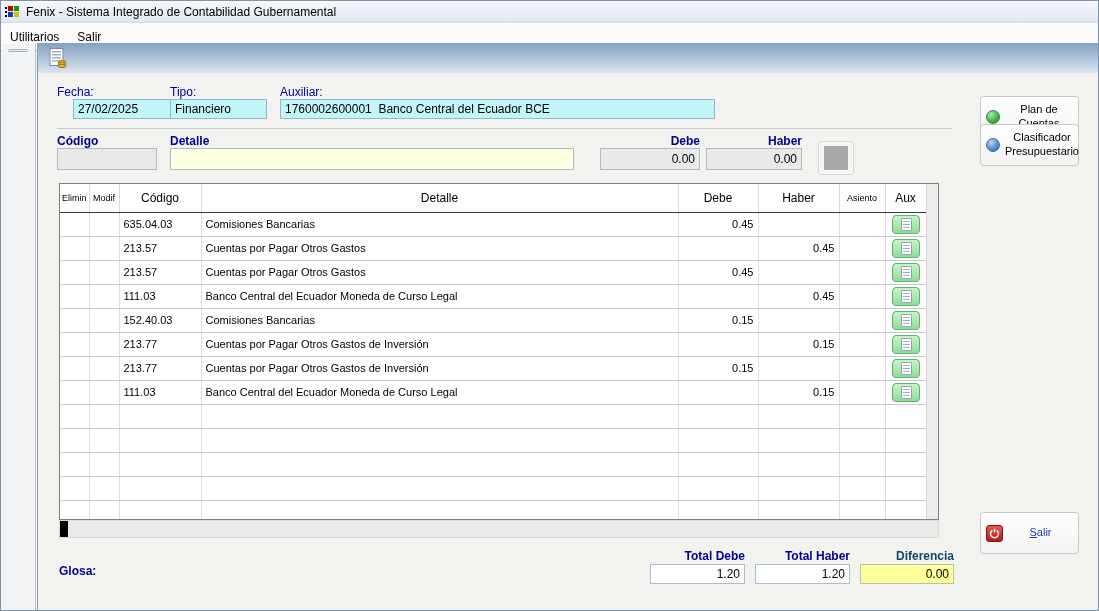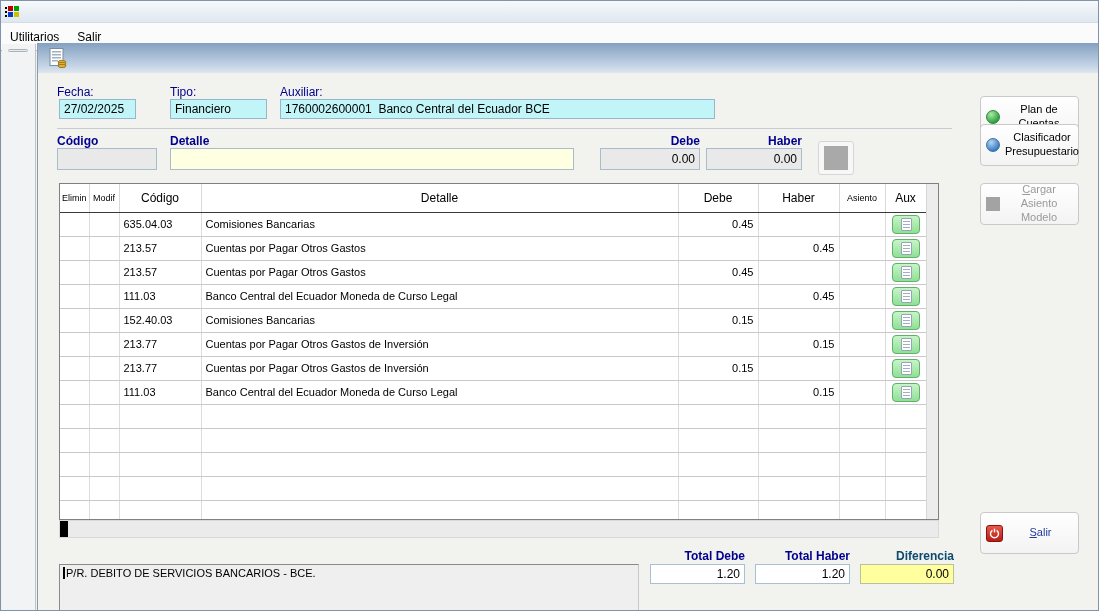--- a/index.html
+++ b/index.html
@@ -104,20 +104,21 @@
   <div class="titlebar">
     <svg width="16" height="16" viewBox="0 0 16 16">
       <rect x="0" y="3" width="2" height="2" fill="#000"></rect>
         <rect x="0" y="7" width="2" height="2" fill="#000"></rect>
         <rect x="0" y="11" width="2" height="2" fill="#000"></rect>
       <rect x="3" y="2" width="5" height="5" fill="#c00000"></rect>
         <rect x="9" y="2" width="5" height="5" fill="#00a000"></rect>
       <rect x="3" y="8" width="5" height="5" fill="#0040c0"></rect>
         <rect x="9" y="8" width="5" height="5" fill="#d0c000"></rect>
     </svg>
+    <span class="title-text">Fenix - Sistema Integrado de Contabilidad Gubernamental</span>
   </div>
 
   <div class="menubar">
     <span class="menu-item">Utilitarios</span>
     <span class="menu-item">Salir</span>
   </div>
 
   <div class="left-panel">
     <div class="left-grip"></div>
   </div>
@@ -132,21 +133,21 @@
           <rect x="3" y="12" width="6" height="1.5" fill="#9fb2c2"></rect>
         <ellipse cx="13" cy="14" rx="4" ry="1.6" fill="#e3b341" stroke="#a07c18"></ellipse>
         <ellipse cx="13" cy="16" rx="4" ry="1.6" fill="#e3b341" stroke="#a07c18"></ellipse>
         <ellipse cx="13" cy="18" rx="4" ry="1.6" fill="#e3b341" stroke="#a07c18"></ellipse>
       </svg>
     </div>
 
     <div class="lbl" style="left:19px; top:42px;">Fecha:</div>
     <div class="lbl" style="left:132px; top:42px;">Tipo:</div>
     <div class="lbl" style="left:242px; top:42px;">Auxiliar:</div>
-    <input class="fld cyan" style="left: 21px; top: 56px; width: 77px;" readonly="" value="27/02/2025">
+    <input class="fld cyan" style="left: 35px; top: 56px; width: 102px;" readonly="" value="27/02/2025">
     <input class="fld cyan" style="left: 132px; top: 56px; width: 97px;" readonly="" value="Financiero">
     <input class="fld cyan" style="left: 242px; top: 56px; width: 435px;" readonly="" value="1760002600001  Banco Central del Ecuador BCE">
 
     <div class="sep" style="left:19px; top:85px; width:895px;"></div>
 
     <div class="lbl b" style="left:19px; top:91px;">Código</div>
     <div class="lbl b" style="left:132px; top:91px;">Detalle</div>
     <div class="lbl b" style="left:562px; top:91px; width:100px; text-align:right;">Debe</div>
     <div class="lbl b" style="left:668px; top:91px; width:96px; text-align:right;">Haber</div>
     <input class="fld gray" style="left: 19px; top: 105px; width: 100px; height: 22px;" value="">
@@ -314,40 +315,35 @@
             </tr>
           </tbody>
       </table>
       <div class="vscroll"></div>
     </div>
     <div class="hscroll">
       <div class="thumb"></div>
     </div>
 
     <div class="lbl b" style="left:21px; top:521px;">Glosa:</div>
-    <div class="glosa-box"><span>P/R. DEBITO DE SERVICIOS BANCARIOS - BCE.</span></div>
 
     <div class="lbl b" style="left:612px; top:506px; width:95px; text-align:right;">Total Debe</div>
     <div class="lbl b" style="left:717px; top:506px; width:95px; text-align:right;">Total Haber</div>
     <div class="lbl red" style="left:822px; top:506px; width:94px; text-align:right;">Diferencia</div>
     <input class="fld white right" style="left: 612px; top: 521px; width: 95px;" readonly="" value="1.20">
     <input class="fld white right" style="left: 717px; top: 521px; width: 95px;" readonly="" value="1.20">
     <input class="fld diff right" style="left: 822px; top: 521px; width: 94px;" readonly="" value="0.00">
 
     <button class="side-btn" style="top:53px; height:25px;">
       <span class="sphere green"></span>
       <span class="txt">Plan de Cuentas</span>
     </button>
     <button class="side-btn" style="top:81px; height:34px;">
       <span class="sphere blue"></span>
       <span class="txt">Clasificador Presupuestario</span>
-    </button>
-    <button class="side-btn disabled" style="top:140px; height:32px;">
-      <span class="graysq"></span>
-      <span class="txt"><span class="u">C</span><span>argar Asiento Modelo</span></span>
     </button>
     <button class="side-btn salir-btn">
       <span class="power-icon">
         <svg width="11" height="11" viewBox="0 0 11 11">
           <path d="M3.4 2.4 A4 4 0 1 0 7.6 2.4" fill="none" stroke="#fff" stroke-width="1.4"></path>
           <line x1="5.5" y1="0.7" x2="5.5" y2="4.4" stroke="#fff" stroke-width="1.4"></line>
         </svg>
       </span>
       <span class="txt"><span class="u">S</span><span>alir</span></span>
     </button>

